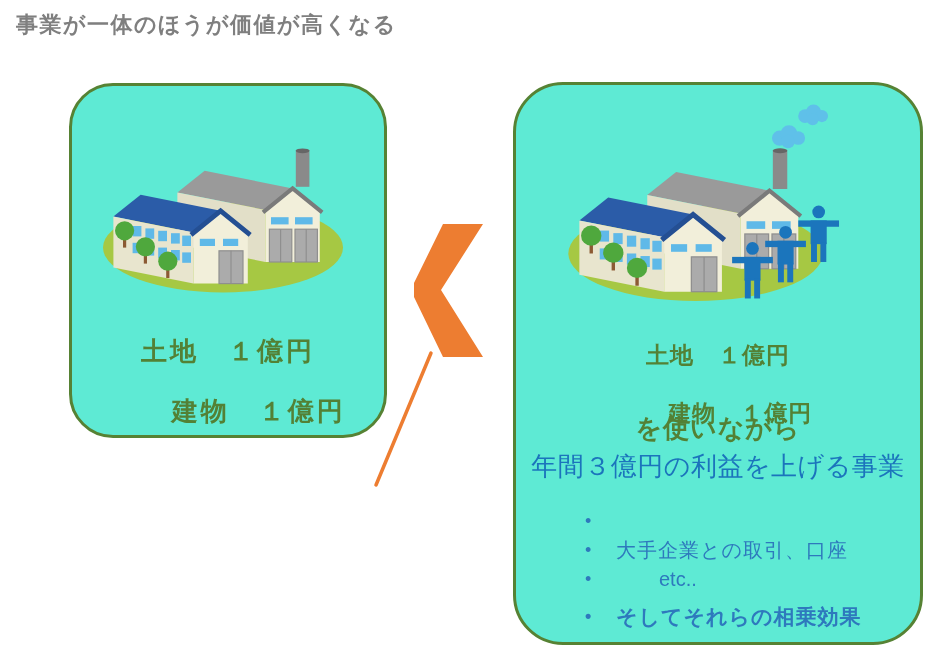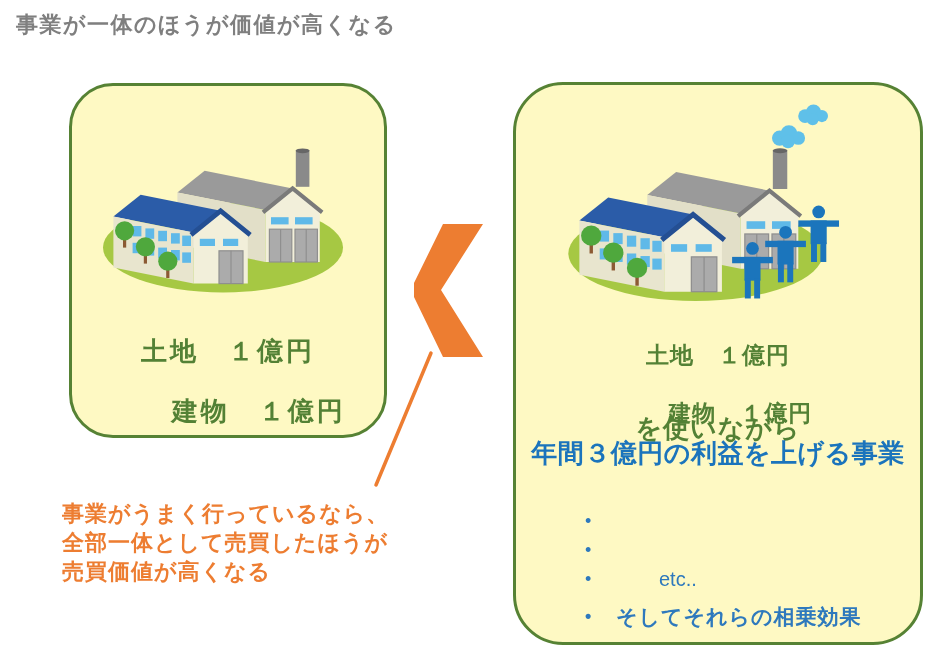--- a/index.html
+++ b/index.html
@@ -12,21 +12,21 @@
     overflow: hidden;
   }
   .page-title {
     position: absolute; left: 16px; top: 10px;
     font-size: 22px; font-weight: bold; color: #7f7f7f;
     letter-spacing: 1.5px;
   }
   .round-box {
     position: absolute;
     border: 3px solid #568234;
-    background: #fef9c3;
+    background: #5eead4;
   }
   .box-left {
     left: 69px; top: 83px; width: 318px; height: 355px;
     border-radius: 44px;
   }
   .box-right {
     left: 513px; top: 82px; width: 410px; height: 563px;
     border-radius: 50px;
   }
   .factory-svg { position: absolute; display: block; }
@@ -38,22 +38,22 @@
     font-size: 25px; line-height: 29px; letter-spacing: 2px;
     white-space: pre;
   }
   .box-left .assets { top: 250px; font-size: 26px; line-height: 30px; letter-spacing: 3px; }
   .box-right .assets { top: 256px; font-size: 23px; letter-spacing: 1px; }
   .using-label {
     position: absolute; top: 326px; width: 100%; text-align: center;
     color: #538135; font-weight: bold; font-size: 26px; letter-spacing: 1px; font-family: Liberation Serif, serif;
   }
   .biz-heading {
-    position: absolute; top: 351px; width: 100%; text-align: center;
-    color: #1b74bc; font-weight: bold; font-size: 26px; letter-spacing: 0.5px;
+    position: absolute; top: 364px; width: 100%; text-align: center;
+    color: #1b74bc; font-weight: normal; font-size: 26px; letter-spacing: 0.5px;
     white-space: nowrap;
   }
   .bullet-block { position: absolute; top: 422px; left: 0; width: 100%; }
   .bullet-row {
     display: flex; align-items: flex-start;
     padding-left: 62px;
     color: #2e79bd; font-size: 20px; line-height: 29px; letter-spacing: 1px;
   }
   .bullet-dot { width: 38px; flex: 0 0 38px; text-align: left; padding-left: 7px; font-size: 18px; }
   .etc-label { margin-left: 43px; letter-spacing: 0; }
@@ -170,36 +170,32 @@
     </div>
     <div class="using-label">を使いながら</div>
     <div class="biz-heading">年間３億円の利益を上げる事業</div>
 
     <div class="bullet-block">
       <div class="bullet-row">
         <span class="bullet-dot">•</span>
       </div>
       <div class="bullet-row">
         <span class="bullet-dot">•</span>
+        <span>大手企業との取引、口座</span>
       </div>
       <div class="bullet-row">
         <span class="bullet-dot">•</span>
         <span class="etc-label">etc..</span>
       </div>
       <div class="bullet-row synergy">
         <span class="bullet-dot">•</span>
         <span>そしてそれらの相乗効果</span>
       </div>
     </div>
   </div>
 
   <svg class="overlay-svg" viewBox="0 0 943 663">
     <polygon points="443,224 483,224 441,290 483,357 443,357 414,297 414,283" fill="#ed7d31"></polygon>
     <line x1="431" y1="353" x2="376" y2="485" stroke="#ed7d31" stroke-width="3.5" stroke-linecap="round"></line>
   </svg>
 
-  <div class="callout-text">
-    <span>事業がうまく行っているなら、</span><br>
-    <span>全部一体として売買したほうが</span><br>
-    <span>売買価値が高くなる</span>
-  </div>
 
 </div>
 
 </body></html>

